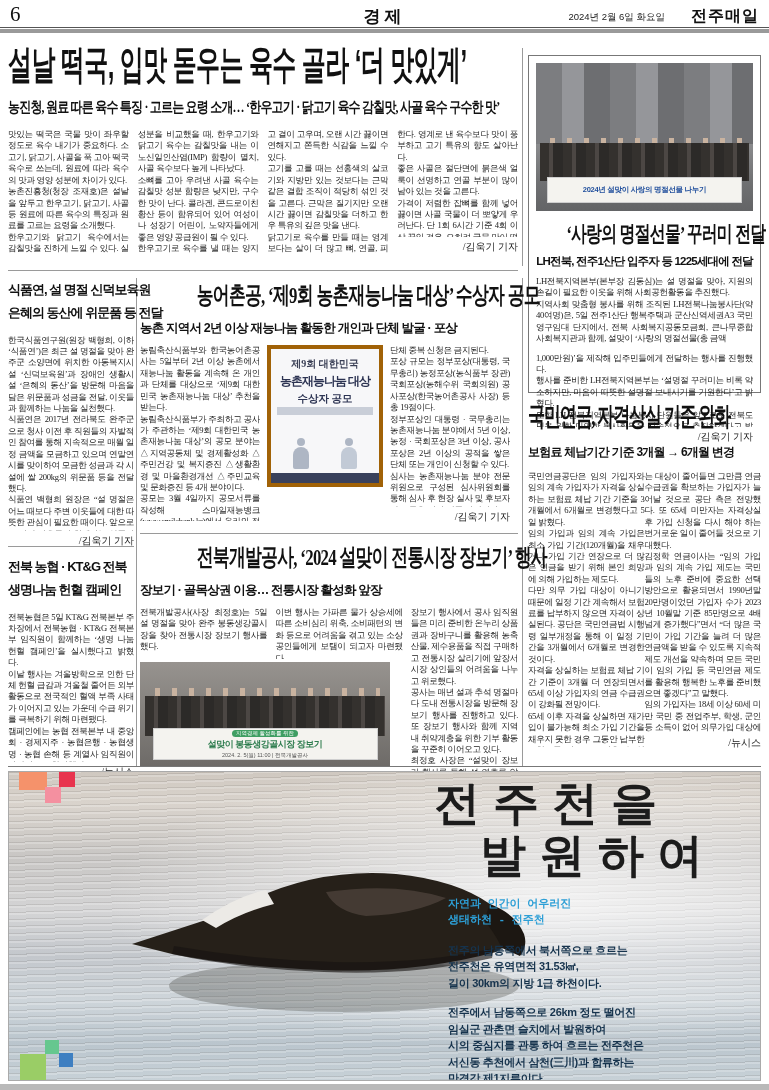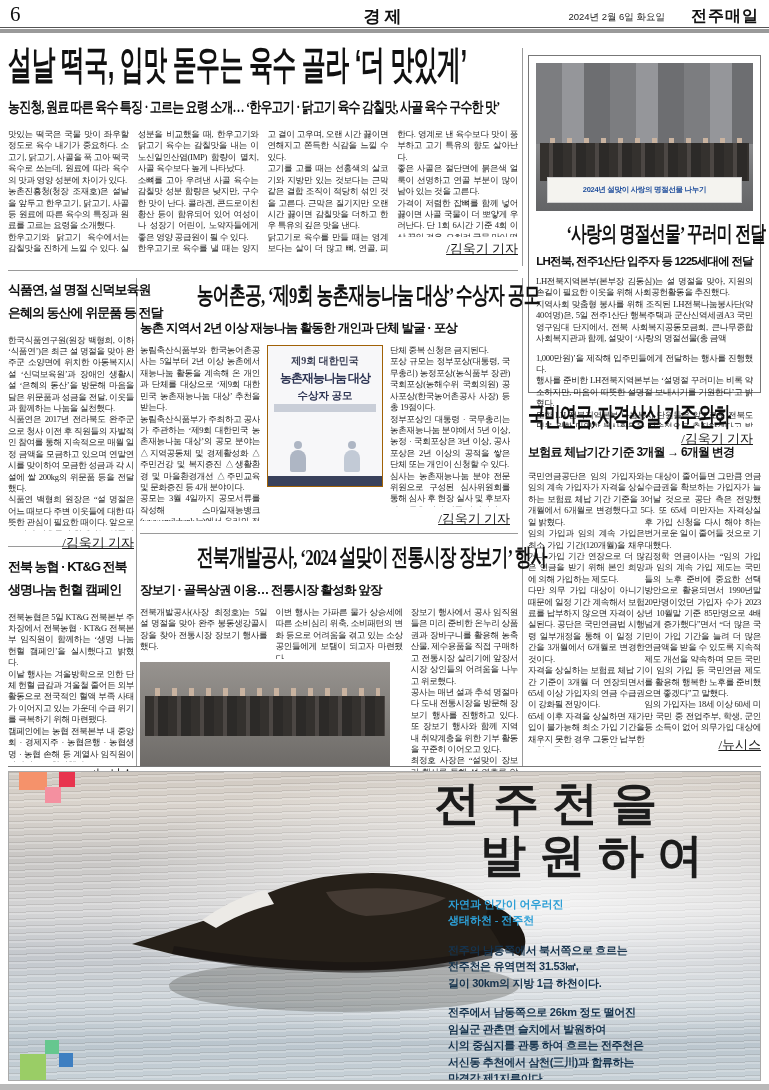--- a/index.html
+++ b/index.html
@@ -16,21 +16,21 @@
   .hdr-rule-thin{position:absolute;left:0;right:0;top:27px;height:1px;background:#555;}
   .hdr-rule-thick{position:absolute;left:0;right:0;top:29px;height:4px;background:#9a9a9a;}
 
   
   .vrule{position:absolute;width:1px;background:#9a9a9a;}
   .hrule{position:absolute;height:1px;background:#9a9a9a;}
 
   
   .btxt{font-size:8.6px;line-height:1.33;text-align:justify;white-space:pre-line;
         letter-spacing:-0.3px;color:#1a1a1a;overflow:hidden;}
-  .byline{font-size:13px;text-align:right;margin-top:3px;color:#1a1a1a;text-decoration:underline;}
+  .byline{font-size:10px;text-align:right;margin-top:3px;color:#1a1a1a;}
 
   
   #main-art{position:absolute;left:8px;top:42px;width:510px;}
   .main-headline{font-size:40px;font-weight:800;font-family:"Liberation Sans",sans-serif;
                  letter-spacing:-1px;white-space:nowrap;display:inline-block;
                  transform:scaleX(0.60);transform-origin:left top;line-height:1.1;}
   .main-sub{margin-top:12px;font-size:15px;font-weight:bold;letter-spacing:-1px;white-space:nowrap;
             display:inline-block;transform:scaleX(0.80);transform-origin:left top;}
   .main-cols{display:flex;gap:9px;margin-top:12px;}
   .main-cols .col{flex:1;height:124px;}
@@ -81,21 +81,21 @@
   #blood-art .btxt{margin-top:10px;height:150px;}
 
   
   #rural-art{position:absolute;left:140px;top:279px;width:378px;}
   .mid-headline{text-align:center;font-size:24px;font-weight:bold;letter-spacing:-1px;white-space:nowrap;
                 transform:scaleX(0.70);transform-origin:center top;}
   .mid-sub{margin-top:9px;font-size:12.5px;font-weight:bold;font-family:"Liberation Sans",sans-serif;
            letter-spacing:-0.8px;}
   .rural-row{display:flex;gap:7px;margin-top:8px;}
   .rural-row .col{width:120px;height:176px;}
-  #rural-poster{width:116px;height:142px;border:1px solid #a16207;background:#f7f7f9;box-sizing:border-box;
+  #rural-poster{width:116px;height:142px;border:4px solid #a16207;background:#f7f7f9;box-sizing:border-box;
                 padding:8px 4px 0 4px;text-align:center;position:relative;overflow:hidden;}
   #rural-poster .p1{font-size:10px;font-weight:bold;color:#3a3f55;}
   #rural-poster .p2{font-size:12px;font-weight:bold;color:#2c3352;letter-spacing:-1px;margin-top:2px;}
   #rural-poster .p3{font-size:10.5px;font-weight:bold;color:#2c3352;margin-top:2px;}
   #rural-poster .band{position:absolute;left:6px;right:6px;top:58px;height:8px;background:#c9ced8;}
   #rural-poster .fig{position:absolute;bottom:14px;width:16px;height:22px;background:#aeb6c4;border-radius:8px 8px 2px 2px;}
   #rural-poster .fig::before{content:"";position:absolute;top:-9px;left:4px;width:8px;height:8px;border-radius:50%;background:#aeb6c4;}
   #rural-poster .figA{left:22px;}  #rural-poster .figB{right:22px;background:#c2cad6;}
   #rural-poster .foot{position:absolute;left:0;right:0;bottom:0;height:10px;background:#39415c;}
 
@@ -126,21 +126,21 @@
   #river .ripples{position:absolute;inset:0;
       background:repeating-linear-gradient(178deg,rgba(95,90,85,0.16) 0 1px,rgba(255,255,255,0.22) 1px 3px,transparent 3px 7px);}
   #river .glow{position:absolute;inset:0;
       background:radial-gradient(ellipse at 72% 42%,rgba(255,255,255,0.72),rgba(255,255,255,0) 58%);}
   #duck{position:absolute;left:105px;top:62px;}
   .sq{position:absolute;}
   #river-text{position:absolute;left:425px;top:6px;width:318px;}
   .river-title{font-size:46px;line-height:1.12;letter-spacing:13px;color:#1c1c1c;font-weight:600;}
   .river-title.t2{margin-left:46px;}
   .river-sub{margin-left:14px;margin-top:16px;font-size:11px;font-weight:bold;color:#2d9fd6;
-             font-family:Liberation Serif, serif;line-height:1.45;white-space:pre-line;}
+             font-family:Liberation Mono, monospace;line-height:1.45;white-space:pre-line;}
   .river-para{margin-left:14px;margin-top:13px;font-size:11px;font-weight:600;color:#16334d;
               font-family:"Liberation Sans",sans-serif;line-height:1.5;white-space:pre-line;letter-spacing:-0.3px;}
   #bottom-bar{position:absolute;left:0;right:0;top:1084px;height:6px;background:#b9b9b9;}
 </style>
 </head>
 <body>
 
 <div id="page">
 
   <div class="hdr-pagenum">6</div>
@@ -273,20 +273,25 @@
     <div class="mid-sub">장보기 · 골목상권 이용… 전통시장 활성화 앞장</div>
     <div class="market-row">
       <div class="market-left">
         <div class="intro-cols">
           <div class="col btxt">  전북개발공사(사장 최정호)는 5일 설 명절을 맞아 완주 봉동생강골시장을 찾아 전통시장 장보기 행사를 했다.</div>
           <div class="col btxt">  이번 행사는 가파른 물가 상승세에 따른 소비심리 위축, 소비패턴의 변화 등으로 어려움을 겪고 있는 소상공인들에게 보탬이 되고자 마련됐다.</div>
         </div>
         <div id="market-photo">
           <div class="heads"></div>
           <div class="crowd"></div>
+          <div class="banner">
+            <div class="tag">지역경제 활성화를 위한</div>
+            <div class="main">설맞이 봉동생강골시장 장보기</div>
+            <div class="date">2024. 2. 5(월) 11:00  |  전북개발공사</div>
+          </div>
         </div>
         <div class="caption">전북개발공사는 5일 설 명절을 맞아 완주 봉동생강골시장을 찾아 설맞이 전통시장 장보기 행사를 진행했다.</div>
       </div>
       <div class="market-right">
         <div class="btxt">  장보기 행사에서 공사 임직원들은 미리 준비한 온누리 상품권과 장바구니를 활용해 농축산물, 제수용품을 직접 구매하고 전통시장 살리기에 앞장서 시장 상인들의 어려움을 나누고 위로했다.
   공사는 매년 설과 추석 명절마다 도내 전통시장을 방문해 장보기 행사를 진행하고 있다. 또 장보기 행사와 함께 지역 내 취약계층을 위한 기부 활동을 꾸준히 이어오고 있다.
   최정호 사장은 “설맞이 장보기 행사를 통해 설 연휴를 앞두고 전통시장 상인들에게 조금이나마 도움이 됐으면 한다. 지속적인 나눔 경영을 통하여 더 나은 전북특별자치도를 만드는 지방공기업이 되도록 노력하겠다”고 말했다.</div>
         <div class="byline">/김욱기 기자</div>
       </div>
     </div>

